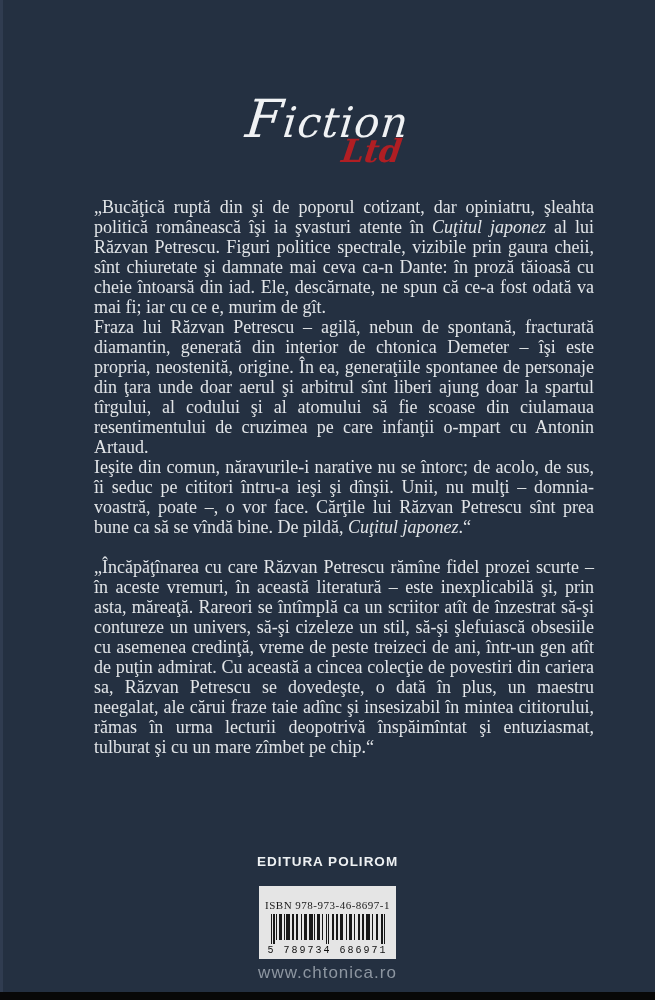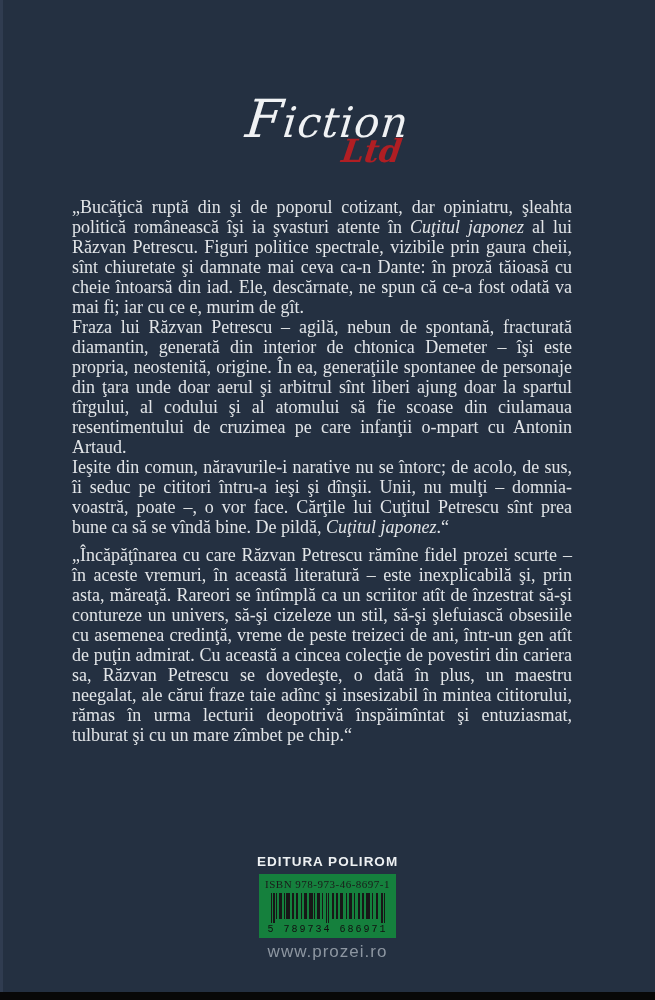--- a/index.html
+++ b/index.html
@@ -43,57 +43,57 @@
     font-family: "DejaVu Serif", serif;
     font-style: italic;
     font-weight: bold;
     font-size: 32px;
     line-height: 34px;
     color: #b01e23;
     transform: skewX(-8deg);
   }
   
   .quotes {
-    position: absolute; top: 197px; left: 72px; width: 500px;
+    position: absolute; top: 197px; left: 94px; width: 500px;
     color: #e2e5e8;
   }
   .quote-par {
     text-align: justify;
     font-size: 18px;
     line-height: 20px;
     hyphens: auto;
   }
   .run-italic { font-style: italic; }
   .attribution {
     margin-top: 5px;
     text-align: right;
     font-weight: bold;
     font-size: 18px;
     line-height: 20px;
     color: #d6d0ae;
   }
-  .quote-block-2 { margin-top: 8px; }
+  .quote-block-2 { margin-top: 20px; }
   
   .footer {
     position: absolute; top: 854px; left: 0; width: 100%;
     text-align: center;
   }
   .publisher {
     font-family: "Liberation Sans", sans-serif;
     font-weight: bold;
     font-size: 13.5px;
     line-height: 16px;
     letter-spacing: 1px;
     color: #eef1f3;
   }
   .barcode-box {
     display: inline-block;
-    background: #15803d;
-    padding: 4px 6px 3px;
-    margin-top: 4px;
+    background: #e5e5e5;
+    padding: 13px 6px 3px;
+    margin-top: 16px;
   }
   .isbn-label {
     font-family: "Liberation Serif", serif;
     font-size: 11px;
     line-height: 13px;
     letter-spacing: 0.5px;
     color: #1a1a1a;
     white-space: nowrap;
   }
   .bars { display: block; margin: 2px auto 0; width: 114px; height: 30px; }
@@ -133,21 +133,21 @@
   <div class="logo">
     <span class="logo-fiction">Fiction</span>
     <span class="logo-ltd">Ltd</span>
   </div>
 
   <div class="quotes">
 
     <div class="quote-block-1">
       <p class="quote-par"><span>„Bucăţică ruptă din şi de poporul cotizant, dar opiniatru, şleahta politică românească îşi ia şvasturi atente în </span><span class="run-italic">Cuţitul japonez</span><span> al lui Răzvan Petrescu. Figuri politice spectrale, vizibile prin gaura cheii, sînt chiuretate şi damnate mai ceva ca-n Dante: în proză tăioasă cu cheie întoarsă din iad. Ele, descărnate, ne spun că ce-a fost odată va mai fi; iar cu ce e, murim de gît.</span></p>
       <p class="quote-par"><span>Fraza lui Răzvan Petrescu – agilă, nebun de spontană, fracturată diamantin, generată din interior de chtonica Demeter – îşi este propria, neostenită, origine. În ea, generaţiile spontanee de personaje din ţara unde doar aerul şi arbitrul sînt liberi ajung doar la spartul tîrgului, al codului şi al atomului să fie scoase din ciulamaua resentimentului de cruzimea pe care infanţii o-mpart cu Antonin Artaud.</span></p>
-      <p class="quote-par"><span>Ieşite din comun, năravurile-i narative nu se întorc; de acolo, de sus, îi seduc pe cititori întru-a ieşi şi dînşii. Unii, nu mulţi – domnia-voastră, poate –, o vor face. Cărţile lui Cuţitul Petrescu sînt prea bune ca să se vîndă bine. De pildă, </span><span class="run-italic">Cuţitul japonez</span><span>.“</span></p>
+      <p class="quote-par"><span>Ieşite din comun, năravurile-i narative nu se întorc; de acolo, de sus, îi seduc pe cititori întru-a ieşi şi dînşii. Unii, nu mulţi – domnia-voastră, poate –, o vor face. Cărţile lui Răzvan Petrescu sînt prea bune ca să se vîndă bine. De pildă, </span><span class="run-italic">Cuţitul japonez</span><span>.“</span></p>
     </div>
 
     <div class="quote-block-2">
       <p class="quote-par"><span>„Încăpăţînarea cu care Răzvan Petrescu rămîne fidel prozei scurte – în aceste vremuri, în această literatură – este inexplicabilă şi, prin asta, măreaţă. Rareori se întîmplă ca un scriitor atît de înzestrat să-şi contureze un univers, să-şi cizeleze un stil, să-şi şlefuiască obsesiile cu asemenea credinţă, vreme de peste treizeci de ani, într-un gen atît de puţin admirat. Cu această a cincea colecţie de povestiri din cariera sa, Răzvan Petrescu se dovedeşte, o dată în plus, un maestru neegalat, ale cărui fraze taie adînc şi insesizabil în mintea cititorului, rămas în urma lecturii deopotrivă înspăimîntat şi entuziasmat, tulburat şi cu un mare zîmbet pe chip.“</span></p>
     </div>
 
   </div>
 
   <div class="footer">
     <div class="publisher">EDITURA POLIROM</div>
@@ -183,18 +183,18 @@
           <rect x="80" y="0" width="3" height="28"></rect>
             <rect x="85" y="0" width="1" height="28"></rect>
           <rect x="88" y="0" width="2" height="28"></rect>
           <rect x="93" y="0" width="1" height="32"></rect>
             <rect x="95" y="0" width="1" height="32"></rect>
         </g>
       </svg>
       <div class="barcode-digits">5 789734 686971</div>
     </div>
 
-    <div class="website">www.prozei.ro</div>
+    <div class="website">www.chtonica.ro</div>
   </div>
 
   <div class="bottom-edge"></div>
 
 </div>
 
 </body></html>

